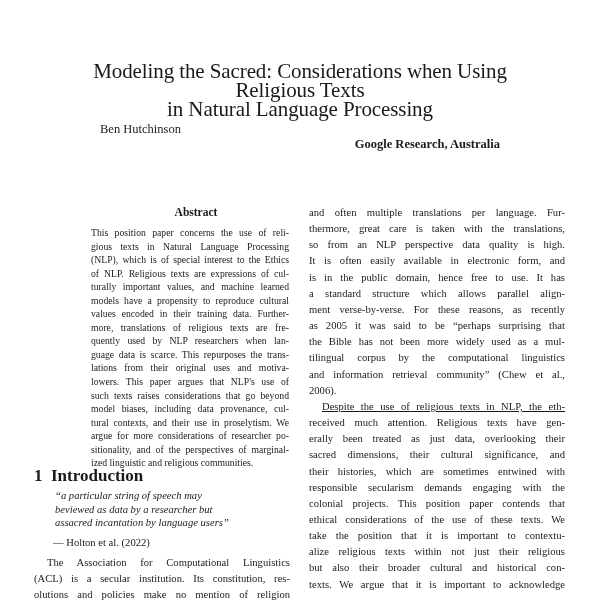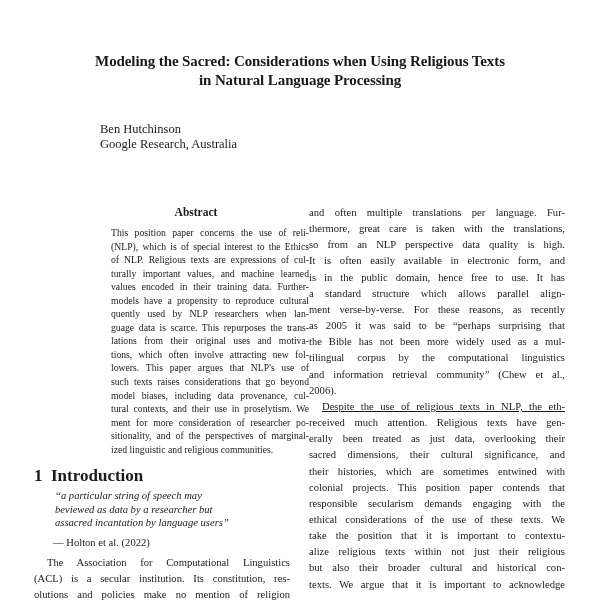--- a/index.html
+++ b/index.html
@@ -16,43 +16,44 @@
       color: #1a1a1a;
     }
     .page {
       position: absolute;
       left: 0; top: 0;
       width: 600px; height: 600px;
     }
     .title {
       position: absolute;
       left: 60px; width: 480px;
-      top: 52px;
+      top: 62px;
       text-align: center;
-      font-weight: bold;
-      font-size: 15px;
+      font-weight: normal;
+      font-size: 21px;
       line-height: 19px;
       letter-spacing: -0.1px;
     }
     .author {
       position: absolute;
       left: 100px; width: 400px;
       top: 121px;
       text-align: left;
       font-weight: normal;
       font-size: 12.5px;
       line-height: 16px;
     }
     .affil {
       position: absolute;
       left: 100px; width: 400px;
       top: 136px;
-      text-align: left;
+      text-align: right;
       font-size: 12.5px;
       line-height: 16px;
+      font-weight: bold;
     }
     .email {
       position: absolute;
       left: 100px; width: 400px;
       top: 152px;
       text-align: center;
       font-family: "Liberation Mono", "DejaVu Sans Mono", monospace;
       font-size: 9.2px;
       line-height: 12px;
       color: #555;
@@ -68,21 +69,20 @@
     }
     .abstract-body {
       position: absolute;
       left: 91px;
       width: 198px;
       top: 226px;
       font-size: 9.7px;
       line-height: 13.55px;
       text-align: justify;
       hyphens: manual;
-      margin-left: 20px;
     }
     .abstract-body .ln, .col-right .ln, .intro-body .ln {
       display: block;
       text-align: justify;
       text-align-last: justify;
       white-space: nowrap;
       overflow: visible;
     }
     .ln.last { text-align-last: left; }
     .section-heading {
@@ -141,34 +141,35 @@
     <div>Modeling the Sacred: Considerations when Using Religious Texts</div>
     <div>in Natural Language Processing</div>
   </div>
 
   <div class="author">Ben Hutchinson</div>
   <div class="affil">Google Research, Australia</div>
 
   <div class="abstract-title">Abstract</div>
   <div class="abstract-body" id="abstract-body">
       <span class="ln">This position paper concerns the use of reli-</span>
+      <span class="ln">gious texts in Natural Language Processing</span>
       <span class="ln">(NLP), which is of special interest to the Ethics</span>
       <span class="ln">of NLP. Religious texts are expressions of cul-</span>
       <span class="ln">turally important values, and machine learned</span>
+      <span class="ln">models have a propensity to reproduce cultural</span>
       <span class="ln">values encoded in their training data. Further-</span>
-      <span class="ln">models have a propensity to reproduce cultural</span>
+      <span class="ln">more, translations of religious texts are fre-</span>
       <span class="ln">quently used by NLP researchers when lan-</span>
       <span class="ln">guage data is scarce. This repurposes the trans-</span>
       <span class="ln">lations from their original uses and motiva-</span>
-      <span class="ln">tions, which often involve attracting new fol-</span>
       <span class="ln">lowers. This paper argues that NLP's use of</span>
       <span class="ln">such texts raises considerations that go beyond</span>
       <span class="ln">model biases, including data provenance, cul-</span>
       <span class="ln">tural contexts, and their use in proselytism. We</span>
-      <span class="ln">ment for more consideration of researcher po-</span>
+      <span class="ln">argue for more considerations of researcher po-</span>
       <span class="ln">sitionality, and of the perspectives of marginal-</span>
       <span class="ln last">ized linguistic and religious communities.</span>
     </div>
 
   <div class="section-heading">
     <span class="num">1</span><span>Introduction</span>
   </div>
 
   <div class="epigraph" id="epigraph"><span class="ln">“a particular string of speech may be</span><span class="ln">viewed as data by a researcher but as</span><span class="ln last">sacred incantation by language users”</span></div>
   <div class="epigraph-attr">— Holton et al. (2022)</div>
@@ -193,22 +194,22 @@
         <span class="ln">tilingual corpus by the computational linguistics</span>
         <span class="ln">and information retrieval community” (Chew et al.,</span>
         <span class="ln last">2006).</span>
       </div>
       <div id="para2">
         <span class="ln indent">Despite the use of religious texts in NLP, the eth-</span>
         <span class="ln">received much attention. Religious texts have gen-</span>
         <span class="ln">erally been treated as just data, overlooking their</span>
         <span class="ln">sacred dimensions, their cultural significance, and</span>
         <span class="ln">their histories, which are sometimes entwined with</span>
+        <span class="ln">responsible secularism demands engaging with the</span>
         <span class="ln">colonial projects. This position paper contends that</span>
-        <span class="ln">responsible secularism demands engaging with the</span>
         <span class="ln">ethical considerations of the use of these texts. We</span>
         <span class="ln">take the position that it is important to contextu-</span>
         <span class="ln">alize religious texts within not just their religious</span>
         <span class="ln">but also their broader cultural and historical con-</span>
         <span class="ln">texts. We argue that it is important to acknowledge</span>
       </div>
     </div>
 
 </div>
 

